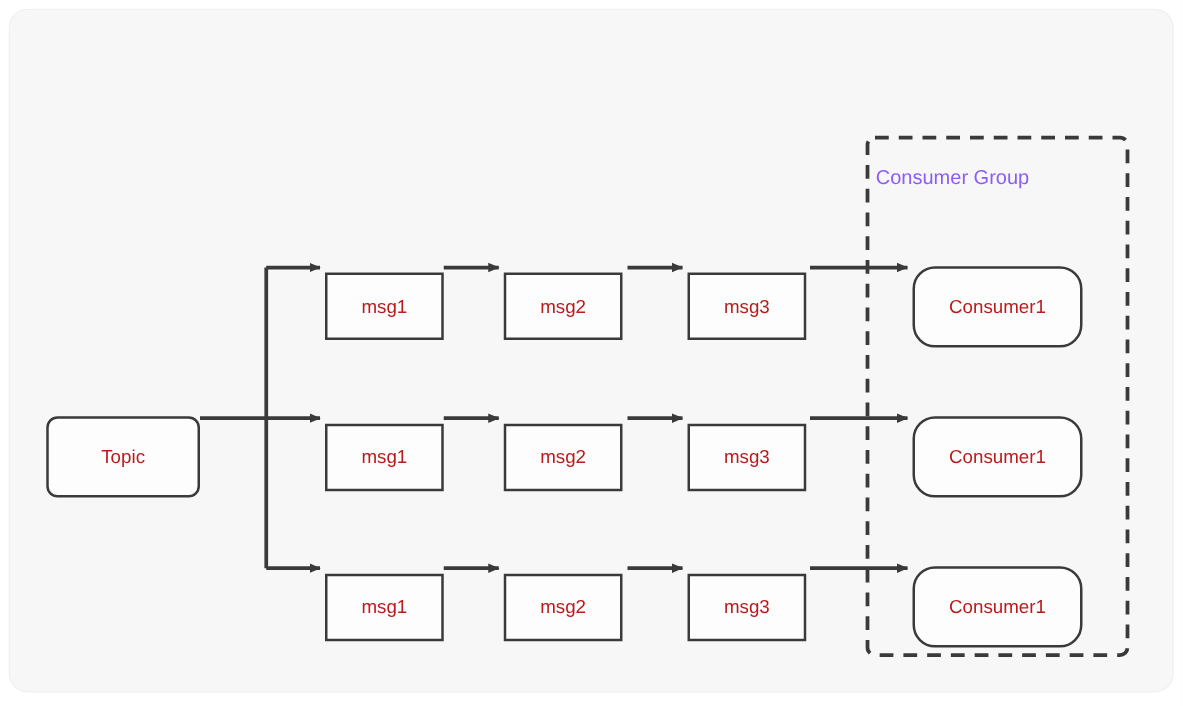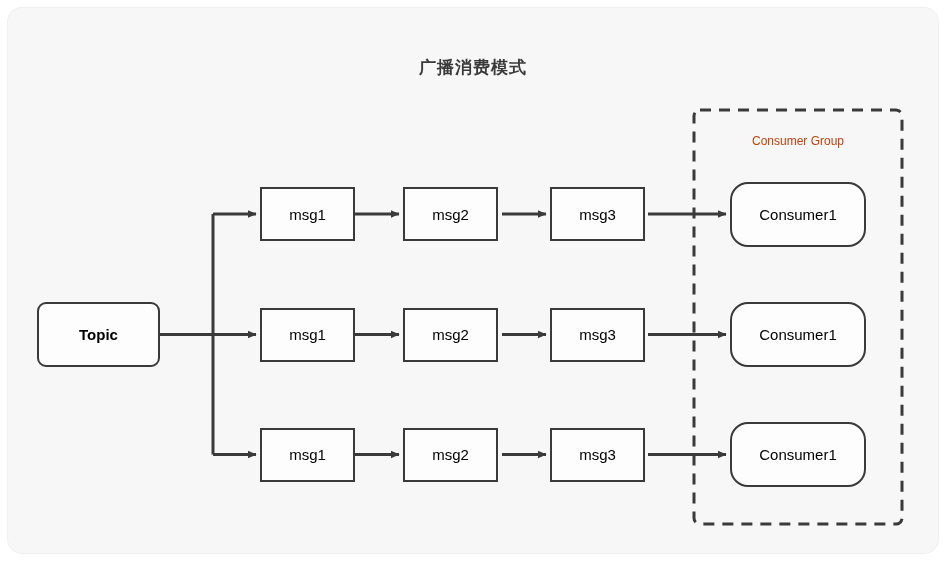--- a/index.html
+++ b/index.html
@@ -51,64 +51,63 @@
   }
   
   .node {
     position: absolute;
     box-sizing: border-box;
     display: flex;
     align-items: center;
     justify-content: center;
     background: #fdfdfd;
     border: 2.5px solid #3a3a3a;
-    color: #000000;
+    color: #b91c1c;
     font-size: 15px;
     white-space: nowrap;
+    margin-top: 31px;
   }
   .node.msg {
     width: 95px;
     height: 54px;
     border-radius: 0;
     font-size: 15px;
   }
   .node.topic {
     left: 37px;
     top: 302px;
     width: 123px;
     height: 65px;
     border-radius: 9px;
     font-size: 15px;
-    font-weight: bold;
   }
   .node.consumer {
     left: 730px;
     width: 136px;
     height: 65px;
     border-radius: 18px;
     font-size: 15px;
   }
   .group-label {
     position: absolute;
-    left: 694px;
+    left: 658px;
     top: 134px;
     width: 208px;
     text-align: center;
-    font-size: 12px;
-    color: #c2410c;
+    font-size: 16px;
+    color: #8b5cf6;
   }
 </style>
 </head>
 <body>
 
 <div id="canvas">
 
   <div class="card"></div>
 
-  <div class="title">广播消费模式</div>
 
   <svg id="diagram" viewBox="0 0 946 565" xmlns="http://www.w3.org/2000/svg">
     <defs>
       <marker id="arrowhead" markerWidth="9" markerHeight="9" refX="8.4" refY="4.5" orient="auto" markerUnits="userSpaceOnUse">
         <path d="M0,0.7 L9,4.5 L0,8.3 Z" fill="#3a3a3a"></path>
       </marker>
     </defs>
 
     <rect x="694" y="110" width="208" height="414" fill="none" stroke="#3a3a3a" stroke-width="3" stroke-dasharray="11 8" rx="6" ry="6"></rect>
 

